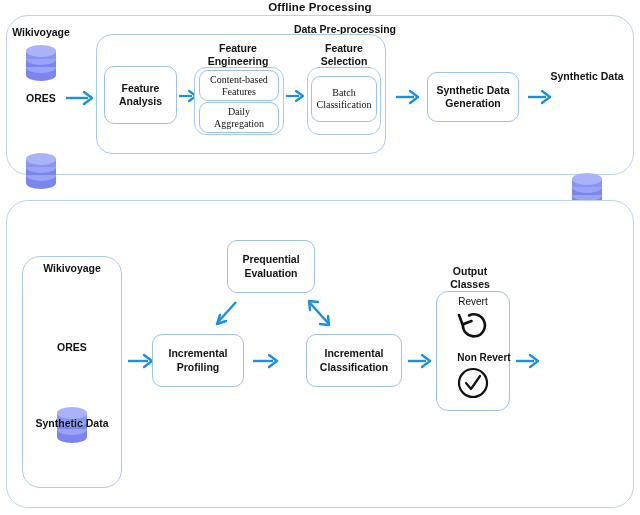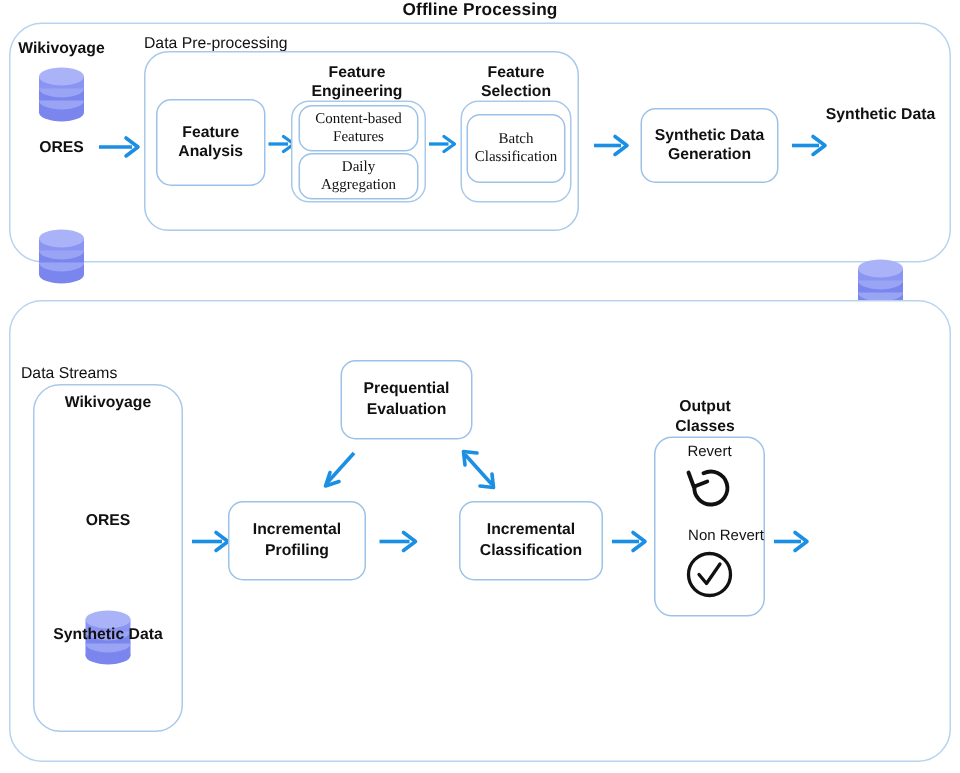--- a/index.html
+++ b/index.html
@@ -10,21 +10,21 @@
 
   .abs{position:absolute;box-sizing:border-box;}
 
   
   .sec-title{font-weight:bold;font-size:11.5px;color:#111;text-align:center;
              letter-spacing:0.1px;white-space:nowrap;}
 
   
   .outer-box{border:1px solid #b9d3ef;border-radius:22px;background:#fff;}
   .group-box{border:1px solid #a9c9ea;border-radius:16px;background:#fff;}
-  .group-label{font-weight:normal;font-size:10.5px;text-align:left;
+  .group-label{font-weight:bold;font-size:10.5px;text-align:right;
                white-space:nowrap;color:#111;}
 
   
   .node{border:1px solid #9dc2e8;border-radius:10px;background:#ffffff;
         display:flex;align-items:center;justify-content:center;text-align:center;
         font-weight:bold;font-size:10.5px;line-height:1.25;color:#111;}
   .node-sm{border:1px solid #9dc2e8;border-radius:9px;background:#fff;
            display:flex;align-items:center;justify-content:center;text-align:center;
            font-size:10px;line-height:1.2;color:#111;font-weight:normal;font-family:Liberation Serif, serif;}
 
@@ -159,21 +159,20 @@
       <rect x="4" y="17" width="30" height="8" fill="#7b85ee"></rect>
       <ellipse cx="19" cy="17" rx="15" ry="6" fill="#9aa4f5"></ellipse>
       <rect x="4" y="9" width="30" height="8" fill="#8a94f2"></rect>
       <ellipse cx="19" cy="9" rx="15" ry="6" fill="#aab3f8"></ellipse>
     </svg>
   </div>
 
 
   <div class="abs outer-box" style="left:6px;top:200px;width:628px;height:308px;"></div>
 
-  <div class="abs group-label" style="left:14px;top:243px;width:116px;">Data Streams</div>
   <div class="abs group-box" style="left:22px;top:256px;width:100px;height:232px;border-radius:18px;"></div>
 
   <div class="abs lbl-bold" style="left:22px;top:262px;width:100px;">Wikivoyage</div>
   <div class="abs db" style="left:53px;top:278px;width:38px;height:42px;">
     <svg width="38" height="42" viewBox="0 0 38 42">
       <ellipse cx="19" cy="33" rx="15" ry="6" fill="#7b85ee"></ellipse>
       <rect x="4" y="25" width="30" height="8" fill="#7b85ee"></rect>
       <ellipse cx="19" cy="25" rx="15" ry="6" fill="#9aa4f5"></ellipse>
       <rect x="4" y="17" width="30" height="8" fill="#7b85ee"></rect>
       <ellipse cx="19" cy="17" rx="15" ry="6" fill="#9aa4f5"></ellipse>
@@ -244,21 +243,21 @@
   <div class="abs outclass-box" style="left:436px;top:291px;width:74px;height:120px;"></div>
 
   <div class="abs lbl-norm" style="left:436px;top:296px;width:74px;">Revert</div>
   <div class="abs" style="left:456px;top:310px;width:34px;height:32px;">
     <svg width="34" height="32" viewBox="0 0 34 32">
       <path d="M7 14 A11 11 0 1 0 13 5.5" fill="none" stroke="#111" stroke-width="2.6" stroke-linecap="round"></path>
       <polyline points="3,5 6.5,14.5 15.5,11" fill="none" stroke="#111" stroke-width="2.6" stroke-linecap="round" stroke-linejoin="round"></polyline>
     </svg>
   </div>
 
-  <div class="abs lbl-norm" style="left:436px;top:352px;width:96px;">Non Revert</div>
+  <div class="abs lbl-norm" style="left:436px;top:352px;width:96px;font-weight:bold;">Non Revert</div>
   <div class="abs" style="left:456px;top:366px;width:34px;height:34px;">
     <svg width="34" height="34" viewBox="0 0 34 34">
       <circle cx="17" cy="17" r="14" fill="none" stroke="#111" stroke-width="2.2"></circle>
       <polyline points="10,17 15,23 24,10" fill="none" stroke="#111" stroke-width="2.2" stroke-linecap="round" stroke-linejoin="round"></polyline>
     </svg>
   </div>
 
   <div class="abs arrow" style="left:516px;top:352px;width:26px;height:18px;">
     <svg width="26" height="18" viewBox="0 0 26 18">
       <line x1="0" y1="9" x2="18" y2="9" stroke="#1a8fe3" stroke-width="2.4"></line>

